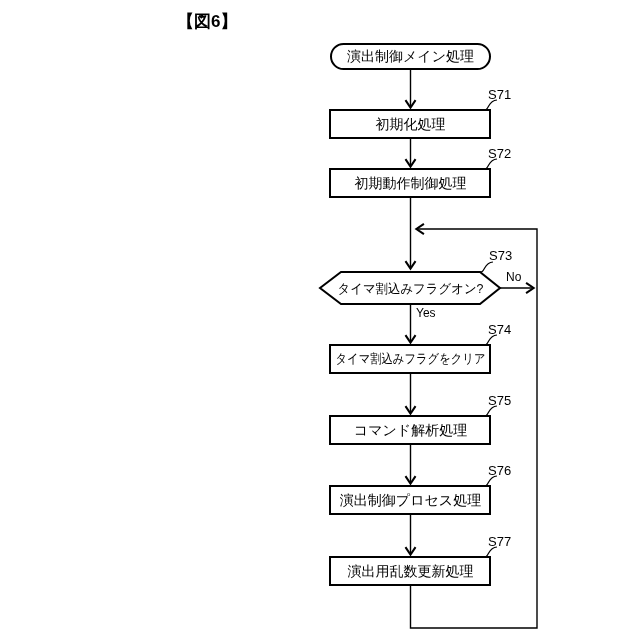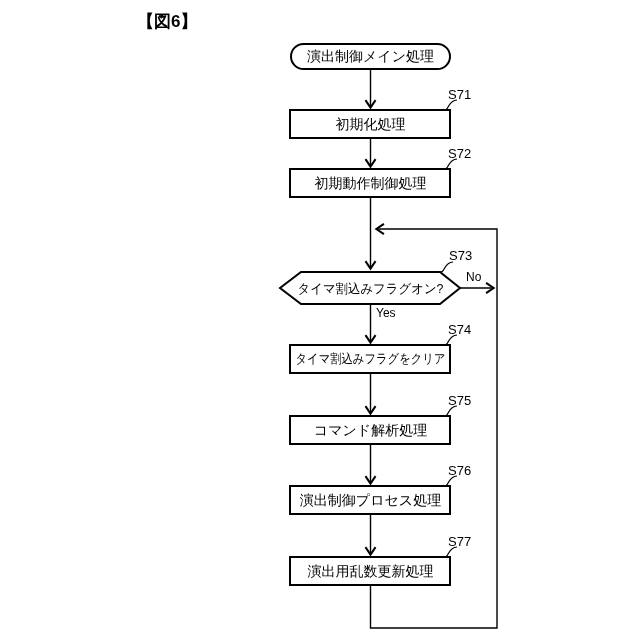--- a/index.html
+++ b/index.html
@@ -9,20 +9,21 @@
     width: 640px;
     height: 640px;
     font-family: "Liberation Sans", sans-serif;
   }
   .page {
     position: relative;
     width: 510px;
     height: 640px;
     background: #ffffff;
     overflow: hidden;
+    padding-left: 40px;
   }
   svg { display: block; }
   .shape  { fill: #ffffff; stroke: #000000; stroke-width: 2; }
   .flow   { fill: none; stroke: #000000; stroke-width: 1.4; }
   .squig  { fill: none; stroke: #000000; stroke-width: 1.2; }
   .boxtxt { font-family: "Liberation Sans", sans-serif; font-size: 14px; fill: #000000; text-anchor: middle; }
   .boxtxt-sm { font-family: "Liberation Sans", sans-serif; font-size: 13px; fill: #000000; text-anchor: middle; }
   .steplbl { font-family: "Liberation Sans", sans-serif; font-size: 13px; fill: #000000; }
   .branchlbl { font-family: "Liberation Sans", sans-serif; font-size: 12px; fill: #000000; }
   .figtitle { font-family: "Liberation Sans", sans-serif; font-size: 17px; font-weight: bold; fill: #000000; }

